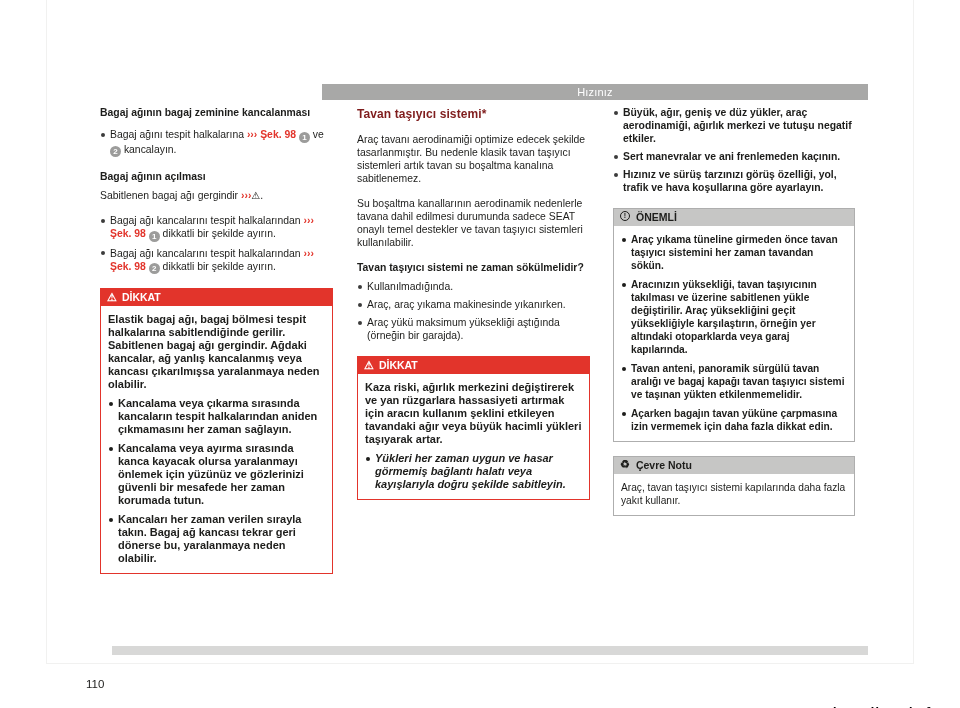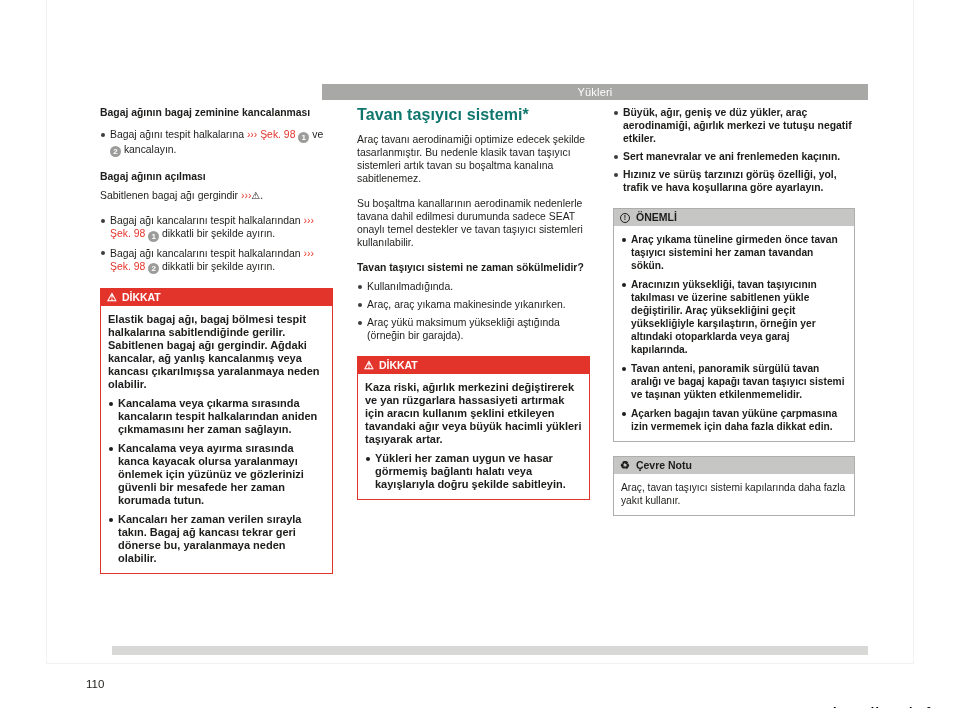--- a/index.html
+++ b/index.html
@@ -24,35 +24,35 @@
   .col { position:absolute; top:106px; font-size:10.4px; line-height:13px; }
   #col1 { left:100px; width:233px; }
   #col2 { left:357px; width:233px; }
   #col3 { left:613px; width:242px; }
 
   .h-bold { font-weight:bold; margin-bottom:9px; }
   .h-bold.tight { margin-bottom:6px; }
   .para { margin-bottom:12px; }
 
   .section-title {
-    color:#0f766e; font-size:16px; font-weight:bold;
+    color:#7f1d1d; font-size:12px; font-weight:bold;
     line-height:17px; margin-bottom:10px; letter-spacing:.1px;
   }
   .sub-title {
     font-weight:bold; font-size:11.5px;
     border-left:3px solid #e2342b; padding-left:6px;
     margin-bottom:14px;
   }
 
   .li { position:relative; padding-left:10px; margin-bottom:5px; }
   .li .dot {
     position:absolute; left:1px; top:4.5px; width:4px; height:4px;
     border-radius:50%; background:#3c3c3b;
   }
-  .ref { color:#e2342b; font-weight:normal; }
+  .ref { color:#e2342b; font-weight:bold; }
   .num-badge {
     display:inline-block; width:11px; height:11px; border-radius:50%;
     background:#9c9c9b; color:#fff; font-size:8px; line-height:11px;
     text-align:center; font-weight:bold; vertical-align:-1.5px;
   }
   .inline-warn { font-size:10px; color:#1d1d1b; }
 
   .caution-box { border:1px solid #e2342b; margin-top:14px; }
   .caution-header {
     background:#e2342b; color:#fff; font-weight:bold; font-size:10.5px;
@@ -60,21 +60,21 @@
   }
   .caution-header .tri { font-size:11px; line-height:11px; color:#fff; }
   .caution-body { padding:7px 7px 8px 7px; font-weight:bold; font-size:11px; line-height:13px; }
   .caution-body .para { margin-bottom:6px; }
   .caution-body .li { margin-bottom:6px; }
   .caution-body .li .dot { background:#1d1d1b; }
 
   .note-box { border:1px solid #aeaeae; margin-top:14px; }
   .note-header {
     background:#c6c6c5; color:#1d1d1b; font-weight:bold; font-size:10.5px;
-    padding:2px 6px; display:flex; align-items:center; gap:6px; height:17px;
+    padding:2px 6px; display:flex; align-items:flex-start; gap:6px; height:17px;
   }
   .note-header .nicon {
     width:10px; height:10px; border-radius:50%; border:1px solid #1d1d1b;
     font-size:7px; line-height:8px; text-align:center; font-weight:bold;
     display:inline-block;
   }
   .note-header .eicon { font-size:11px; line-height:11px; }
   .note-body { padding:7px 7px 8px 7px; font-size:10.2px; line-height:13px; }
   .note-body.bold { font-weight:bold; }
   .note-body .li { margin-bottom:6px; }
@@ -91,21 +91,21 @@
     position:absolute; right:18px; top:678px;
     font-size:20px; color:#000000; letter-spacing:.3px;margin-top:26px;
   }
 </style>
 </head>
 <body>
 
 <div class="sheet"></div>
 
 <div class="chapter-bar">
-  <span>Yükleri</span>
+  <span>Hızınız</span>
 </div>
 
 <div class="col" id="col1">
   <div class="h-bold">Bagaj ağının bagaj zeminine kancalanması</div>
 
   <div class="li">
     <span class="dot"></span>
     <span>Bagaj ağını tespit halkalarına</span>
     <span class="ref">››› Şek. 98</span>
     <span class="num-badge">1</span>
@@ -181,21 +181,21 @@
     <span>Araç yükü maksimum yüksekliği aştığında (örneğin bir garajda).</span>
   </div>
 
   <div class="caution-box">
     <div class="caution-header">
       <span class="tri">⚠</span>
       <span>DİKKAT</span>
     </div>
     <div class="caution-body">
       <div class="para">Kaza riski, ağırlık merkezini değiştirerek ve yan rüzgarlara hassasiyeti artırmak için aracın kullanım şeklini etkileyen tavandaki ağır veya büyük hacimli yükleri taşıyarak artar.</div>
-      <div class="li" style="margin-bottom:0;">
+      <div class="li" style="margin-bottom:0;font-style:italic;">
         <span class="dot"></span>
         <span>Yükleri her zaman uygun ve hasar görmemiş bağlantı halatı veya kayışlarıyla doğru şekilde sabitleyin.</span>
       </div>
     </div>
   </div>
 </div>
 
 <div class="col" id="col3">
   <div class="li">
     <span class="dot"></span>

